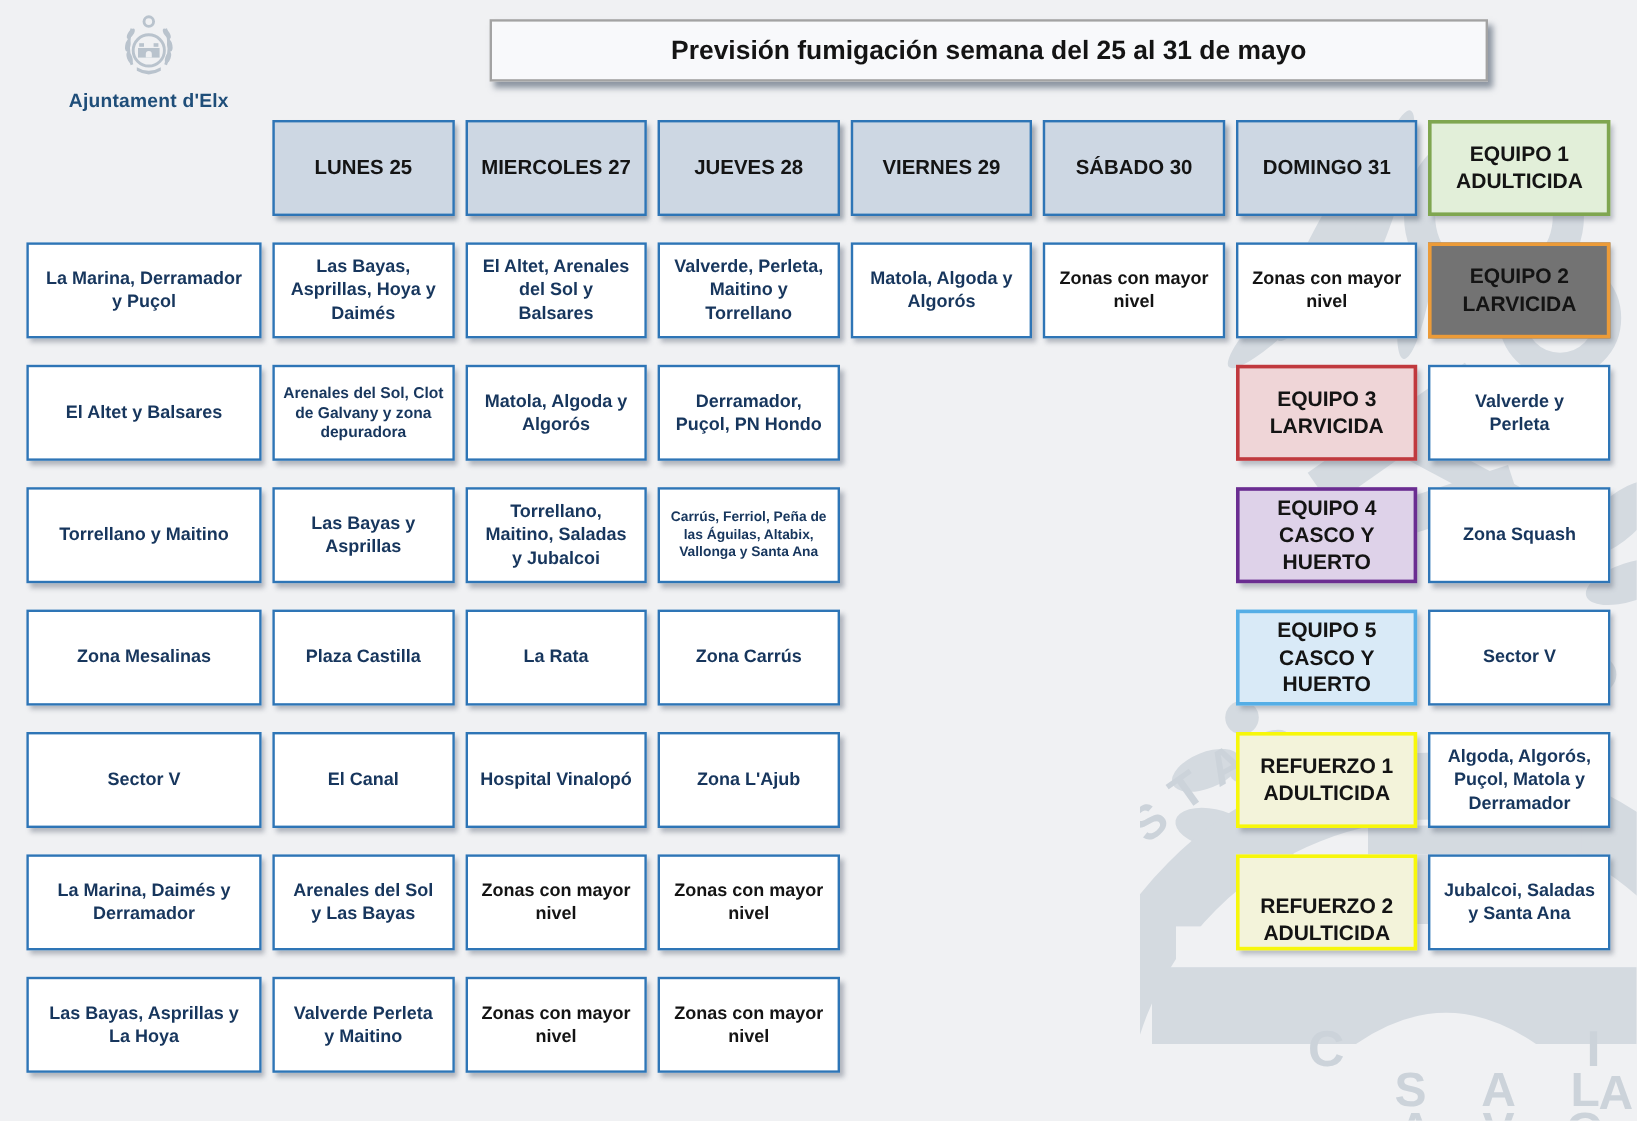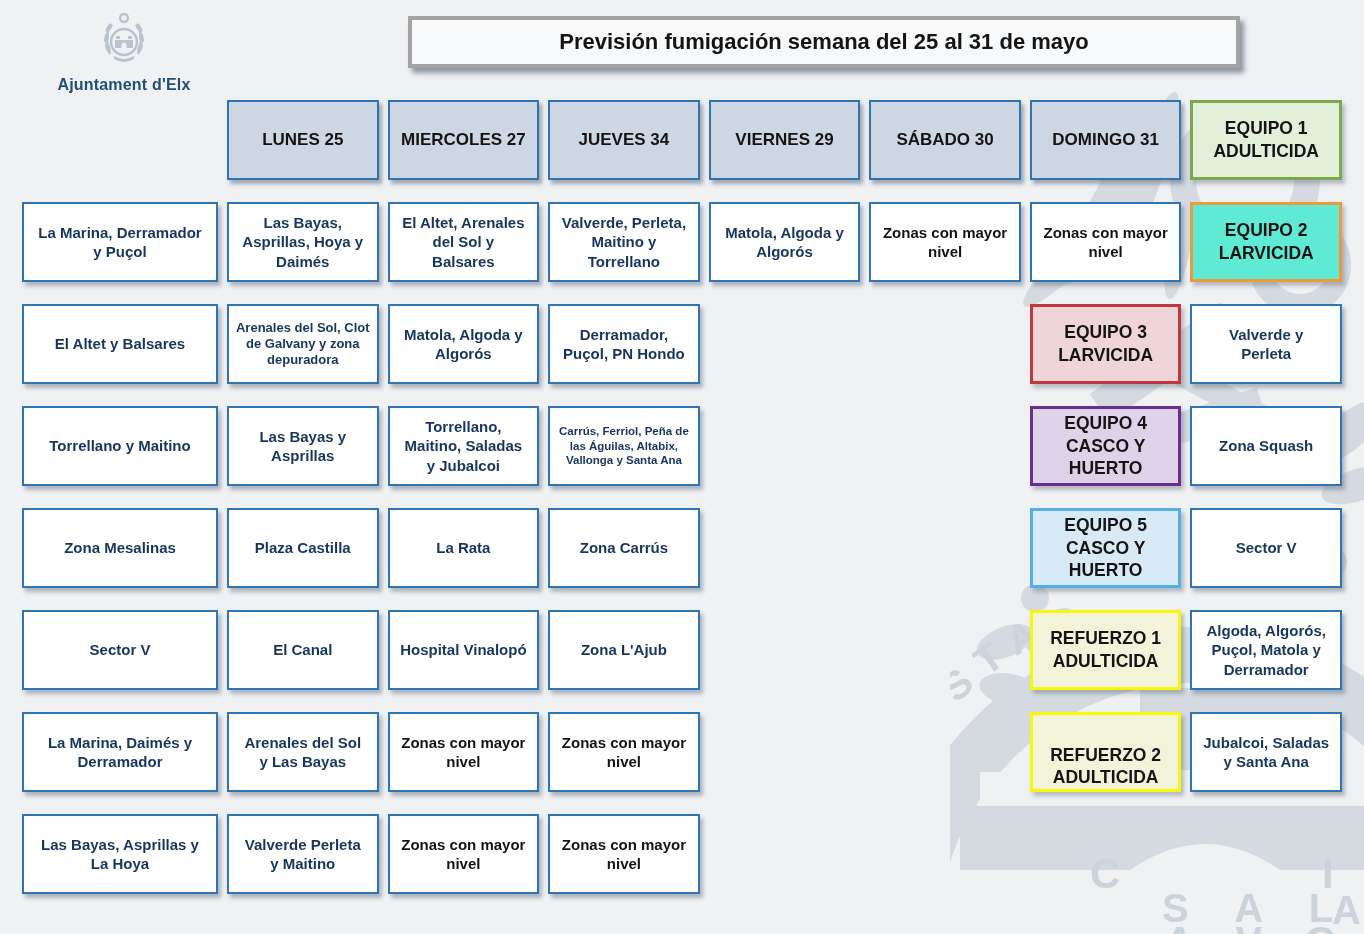--- a/index.html
+++ b/index.html
@@ -14,21 +14,21 @@
   .wm-light { fill:#f0f1f3; }
   .wm-text { fill:#ccd3da; font-weight:bold; }
 
   
   .brand { position:absolute; left:44px; top:10px; width:160px; text-align:center; z-index:2; }
   .brand-crest { display:block; margin:0 auto 6px; }
   .brand-name { color:#1f4e79; font-weight:bold; font-size:16px; letter-spacing:0.2px; }
 
   .title-box {
     position:absolute; left:408px; top:16px; width:832px; height:52px; z-index:2;
-    background:#f8f9fb; border:4px solid #a3a3a3;
+    background:#f8f9fb; border:2px solid #a3a3a3;
     box-shadow:4px 5px 5px rgba(60,75,95,0.55);
     display:flex; align-items:center; justify-content:center;
   }
   .title-box span { font-size:22px; font-weight:bold; color:#141414; }
 
   
   .grid {
     position:absolute; left:22px; top:100px; width:1320px; z-index:1;
     display:grid;
     grid-template-columns:196px repeat(7, 1fr);
@@ -143,38 +143,38 @@
   </div>
 
   <div class="title-box">
     <span>Previsión fumigación semana del 25 al 31 de mayo</span>
   </div>
 
   <div class="grid">
     <div class="corner"></div>
     <div class="day-header">LUNES 25</div>
     <div class="day-header">MIERCOLES 27</div>
-    <div class="day-header">JUEVES 34</div>
+    <div class="day-header">JUEVES 28</div>
     <div class="day-header">VIERNES 29</div>
     <div class="day-header">SÁBADO 30</div>
     <div class="day-header">DOMINGO 31</div>
 
     <div class="team-label" style="background: rgb(226, 239, 217); border-color: rgb(127, 166, 80);">
       <span>EQUIPO 1</span>
       <span>ADULTICIDA</span>
     </div>
     <div class="cell">La Marina, Derramador y Puçol</div>
     <div class="cell">Las Bayas, Asprillas, Hoya y Daimés</div>
     <div class="cell">El Altet, Arenales del Sol y Balsares</div>
     <div class="cell">Valverde, Perleta, Maitino y Torrellano</div>
     <div class="cell">Matola, Algoda y Algorós</div>
     <div class="cell neutral">Zonas con mayor nivel</div>
     <div class="cell neutral">Zonas con mayor nivel</div>
 
-    <div class="team-label" style="background: #5eead4; border-color: rgb(236, 155, 56);">
+    <div class="team-label" style="background: #737373; border-color: rgb(236, 155, 56);">
       <span>EQUIPO 2</span>
       <span>LARVICIDA</span>
     </div>
     <div class="cell">El Altet y Balsares</div>
     <div class="cell small" style="font-size:13px;">Arenales del Sol, Clot de Galvany y zona depuradora</div>
     <div class="cell">Matola, Algoda y Algorós</div>
     <div class="cell">Derramador, Puçol, PN Hondo</div>
     <div class="spacer"></div>
     <div class="spacer"></div>
 

